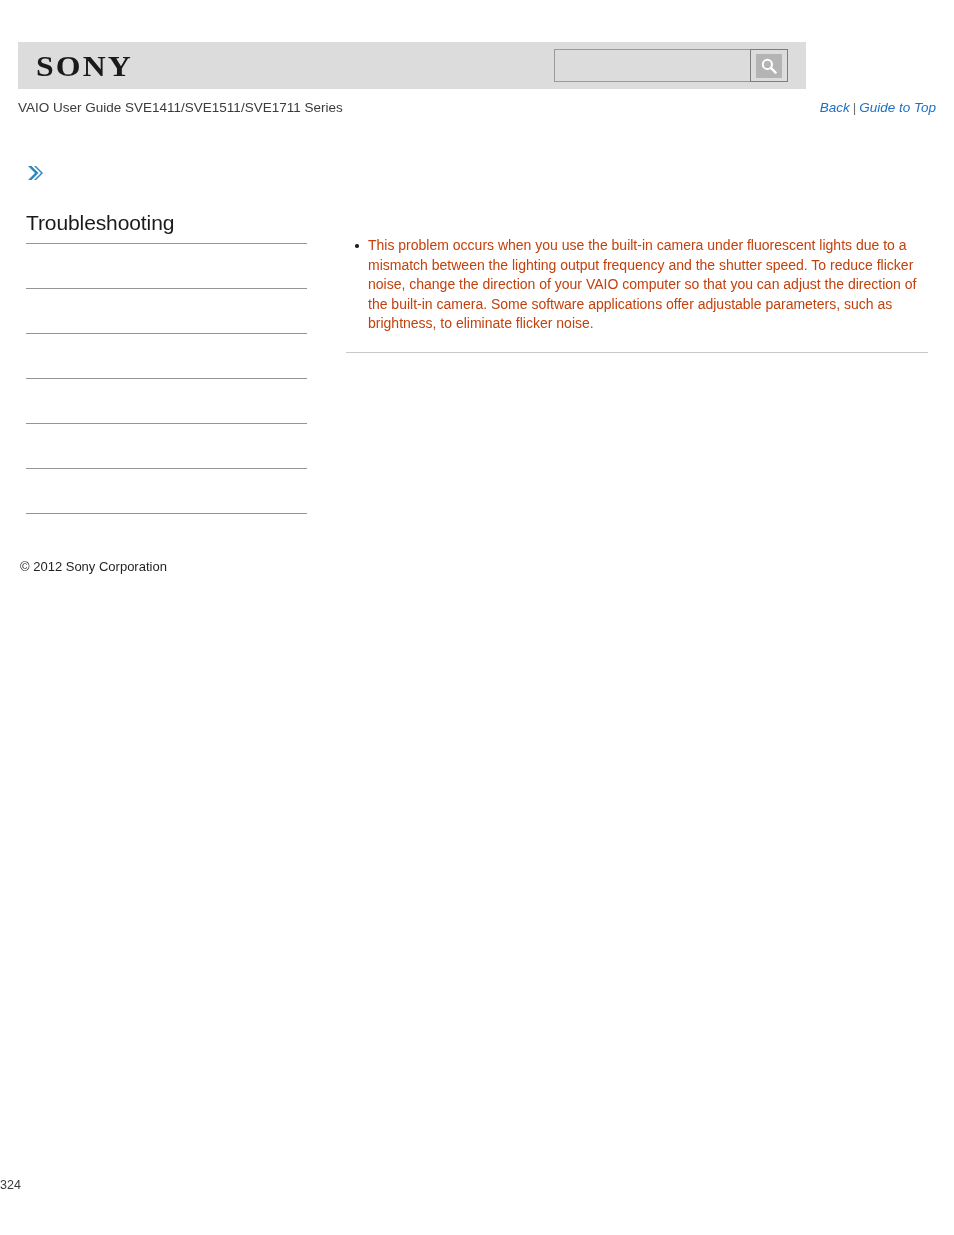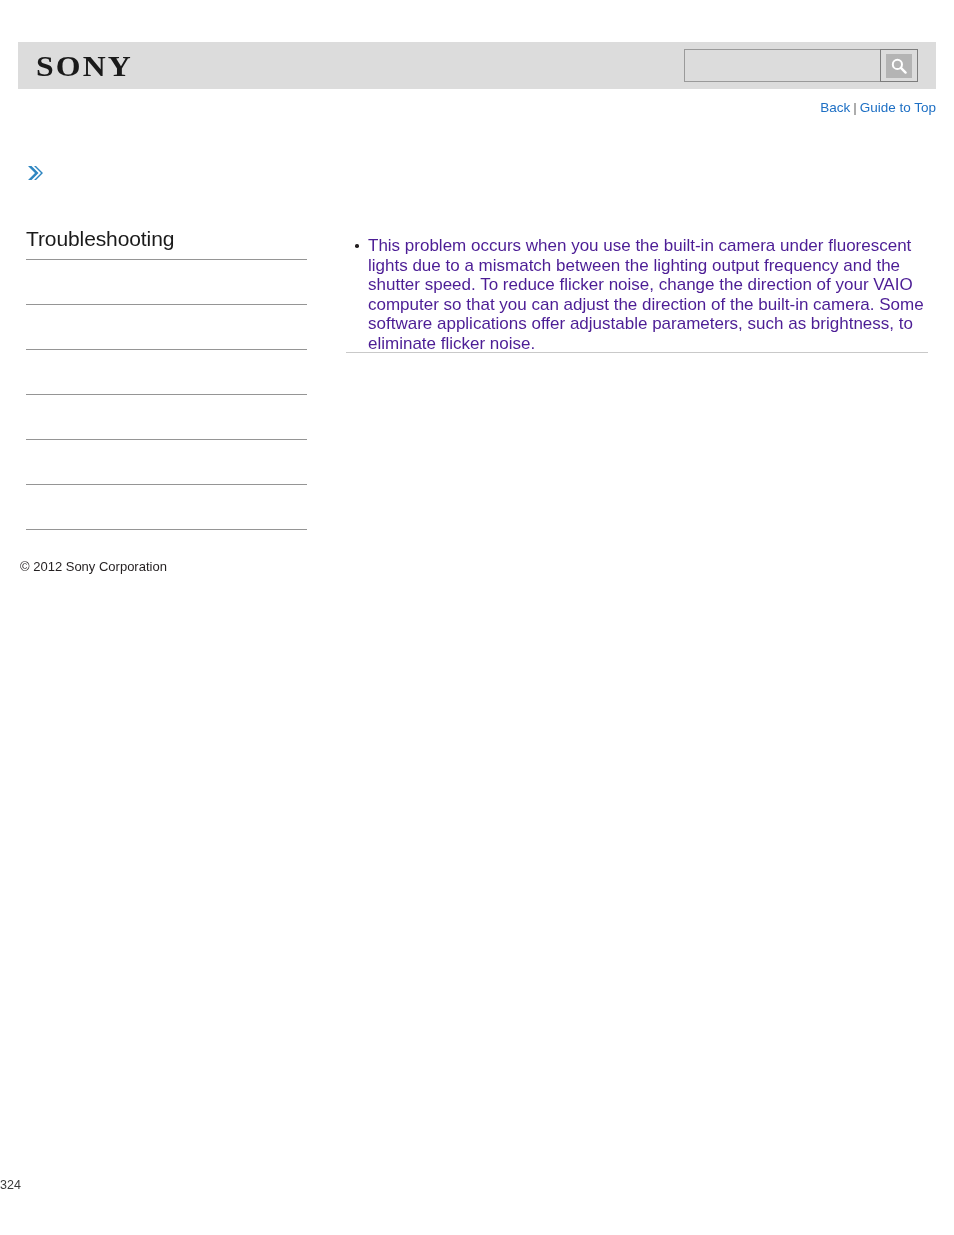--- a/index.html
+++ b/index.html
@@ -14,21 +14,21 @@
     font-family: "Liberation Sans", sans-serif;
     color: #231f20;
     -webkit-font-smoothing: antialiased;
   }
 
   
   .header-band {
     position: absolute;
     left: 18px;
     top: 42px;
-    width: 918px;
+    width: 788px;
     height: 47px;
     background: #dcdcdc;
     box-sizing: border-box;
   }
   .sony-logo {
     position: absolute;
     left: 18px;
     top: 8px;
     font-family: "Liberation Serif", serif;
     font-weight: bold;
@@ -102,40 +102,41 @@
   .nav-links {
     position: absolute;
     right: 0;
     top: 0;
     font-size: 13.5px;
     white-space: nowrap;
   }
   .nav-links a {
     color: #1d6fc4;
     text-decoration: none;
+    font-style: italic;
   }
   .nav-links .sep {
     color: #6f6f6f;
     margin: 0 3px;
   }
 
   
   .chevron-icon {
     position: absolute;
     left: 24px;
     top: 162px;
     width: 22px;
     height: 22px;
   }
 
   
   .sidebar {
     position: absolute;
     left: 26px;
-    top: 226px;
+    top: 210px;
     width: 281px;
   }
   .sidebar-title {
     font-size: 21px;
     font-weight: normal;
     color: #1a1a1a;
     margin: 0;
     padding: 0 0 7px 0;
     line-height: 26px;
     letter-spacing: -0.1px;
@@ -164,23 +165,23 @@
     width: 582px;
   }
   .content ul {
     list-style: none;
     margin: 0;
     padding: 0;
   }
   .content li {
     position: relative;
     padding-left: 22px;
-    font-size: 17px;
+    font-size: 14px;
     line-height: 19.6px;
-    color: #4c1d95;
+    color: #c2410c;
   }
   .content li::before {
     content: "";
     position: absolute;
     left: 9px;
     top: 8px;
     width: 3.5px;
     height: 3.5px;
     border-radius: 50%;
     background: #231f20;
@@ -226,20 +227,21 @@
         <svg width="18" height="18" viewBox="0 0 18 18" aria-hidden="true">
           <circle cx="7.4" cy="7.4" r="4.6" fill="none" stroke="#ffffff" stroke-width="2"></circle>
           <line x1="10.9" y1="10.9" x2="15.6" y2="15.6" stroke="#ffffff" stroke-width="2.4" stroke-linecap="round"></line>
         </svg>
       </span>
     </button>
   </div>
 </div>
 
 <div class="subheader">
+  <div class="guide-title">VAIO User Guide SVE1411/SVE1511/SVE1711 Series</div>
   <div class="nav-links">
     <a href="#">Back</a><span class="sep">|</span><a href="#">Guide to Top</a>
   </div>
 </div>
 
 <div class="chevron-icon">
   <svg width="22" height="22" viewBox="0 0 22 22" aria-hidden="true">
     <path d="M4 4 L11 11 L4 18 L7.5 18 L14.5 11 L7.5 4 Z" fill="#2e86c1"></path>
     <path d="M10 4 L17 11 L10 18 L12 18 L19 11 L12 4 Z" fill="#2e86c1"></path>
   </svg>

